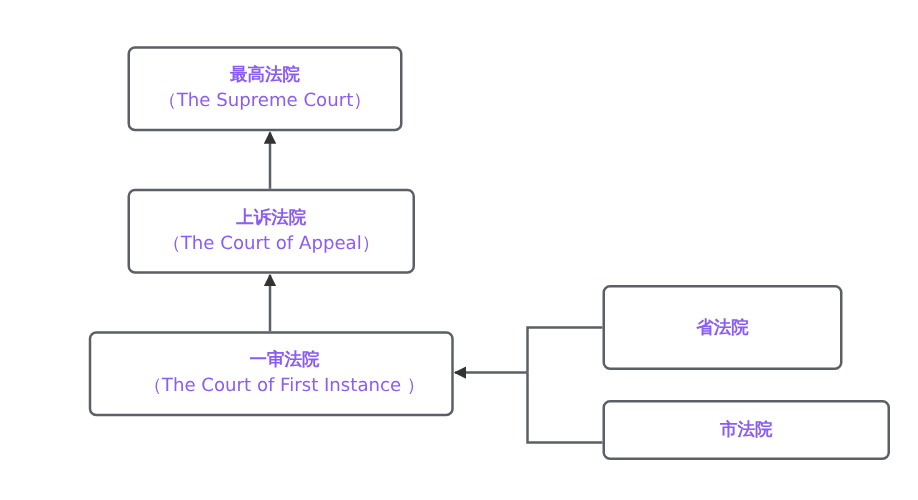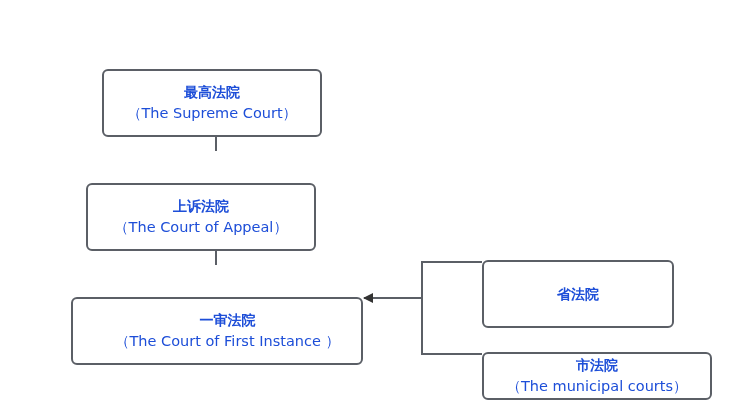--- a/index.html
+++ b/index.html
@@ -3,26 +3,26 @@
   <meta charset="utf-8">
   <style>
     html, body { margin: 0; padding: 0; background: #ffffff; }
     body { width: 734px; height: 400px; position: relative; overflow: hidden;
            font-family: "DejaVu Sans", "Liberation Sans", sans-serif; }
     svg.edges { position: absolute; left: 0; top: 0; }
     .node {
       position: absolute; box-sizing: border-box;
       border: 2px solid #5b5f66; border-radius: 6px; background: #ffffff;
       display: flex; flex-direction: column; align-items: center; justify-content: center;
-      color: #1d4ed8; text-align: center; margin-top: 32px;
+      color: #8b5cf6; text-align: center;
     }
     .node .zh { font-size: 14px; font-weight: bold; line-height: 20px; }
     .node .en { font-size: 14.5px; line-height: 22px; white-space: nowrap; }
     #n1 { left: 102px; top: 37px;  width: 220px; height: 68px; }
-    #n2 { left: 86px; top: 151px; width: 230px; height: 68px; }
+    #n2 { left: 102px; top: 151px; width: 230px; height: 68px; }
     #n3 { left: 71px;  top: 265px; width: 292px; height: 68px; padding-left: 21px; }
     #n4 { left: 482px; top: 228px; width: 192px; height: 68px; }
     #n5 { left: 482px; top: 320px; width: 230px; height: 48px; }
   </style>
 </head>
 <body>
 
 <svg class="edges" width="734" height="400">
   <defs>
     <marker id="arrowhead" markerWidth="10" markerHeight="10" refX="9" refY="5" orient="auto" markerUnits="userSpaceOnUse">
@@ -53,14 +53,13 @@
   <div class="zh">一审法院</div>
   <div class="en">（The Court of First Instance ）</div>
 </div>
 
 <div class="node" id="n4">
   <div class="zh">省法院</div>
 </div>
 
 <div class="node" id="n5">
   <div class="zh">市法院</div>
-  <div class="en">（The municipal courts）</div>
 </div>
 
 </body></html>

